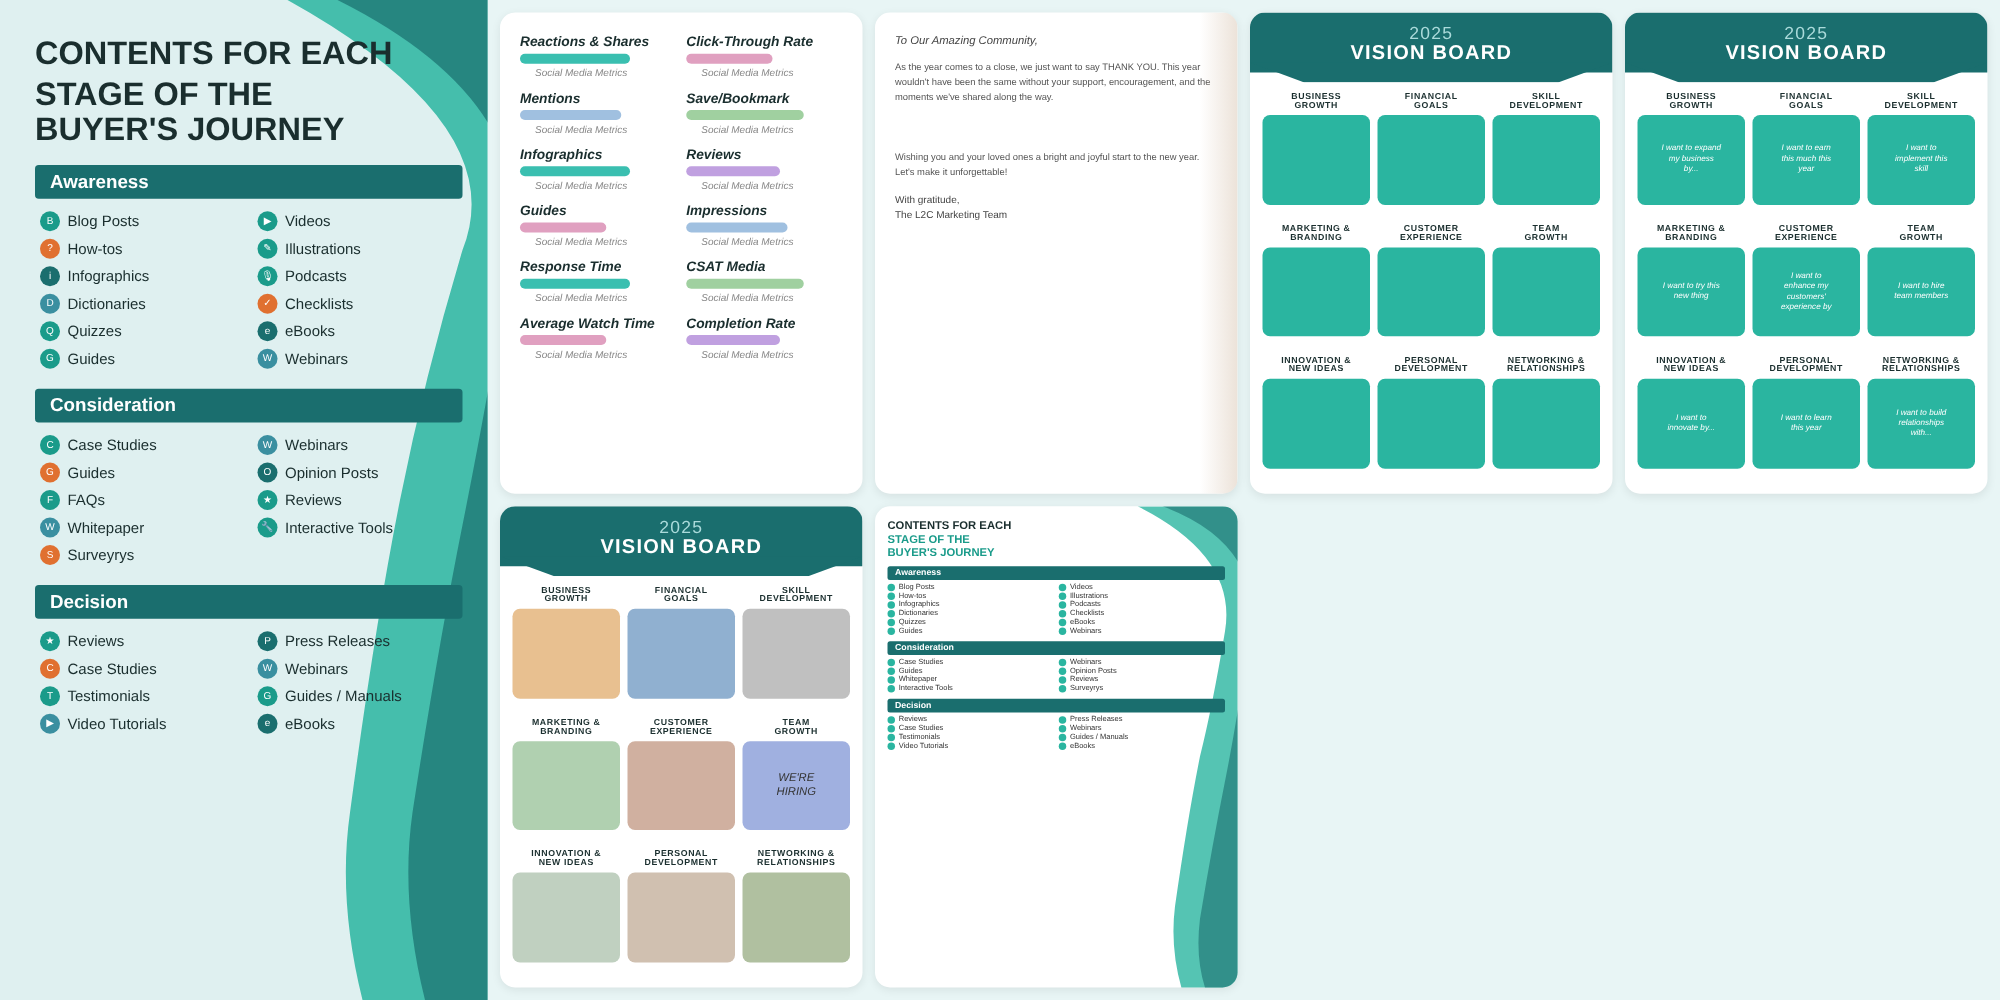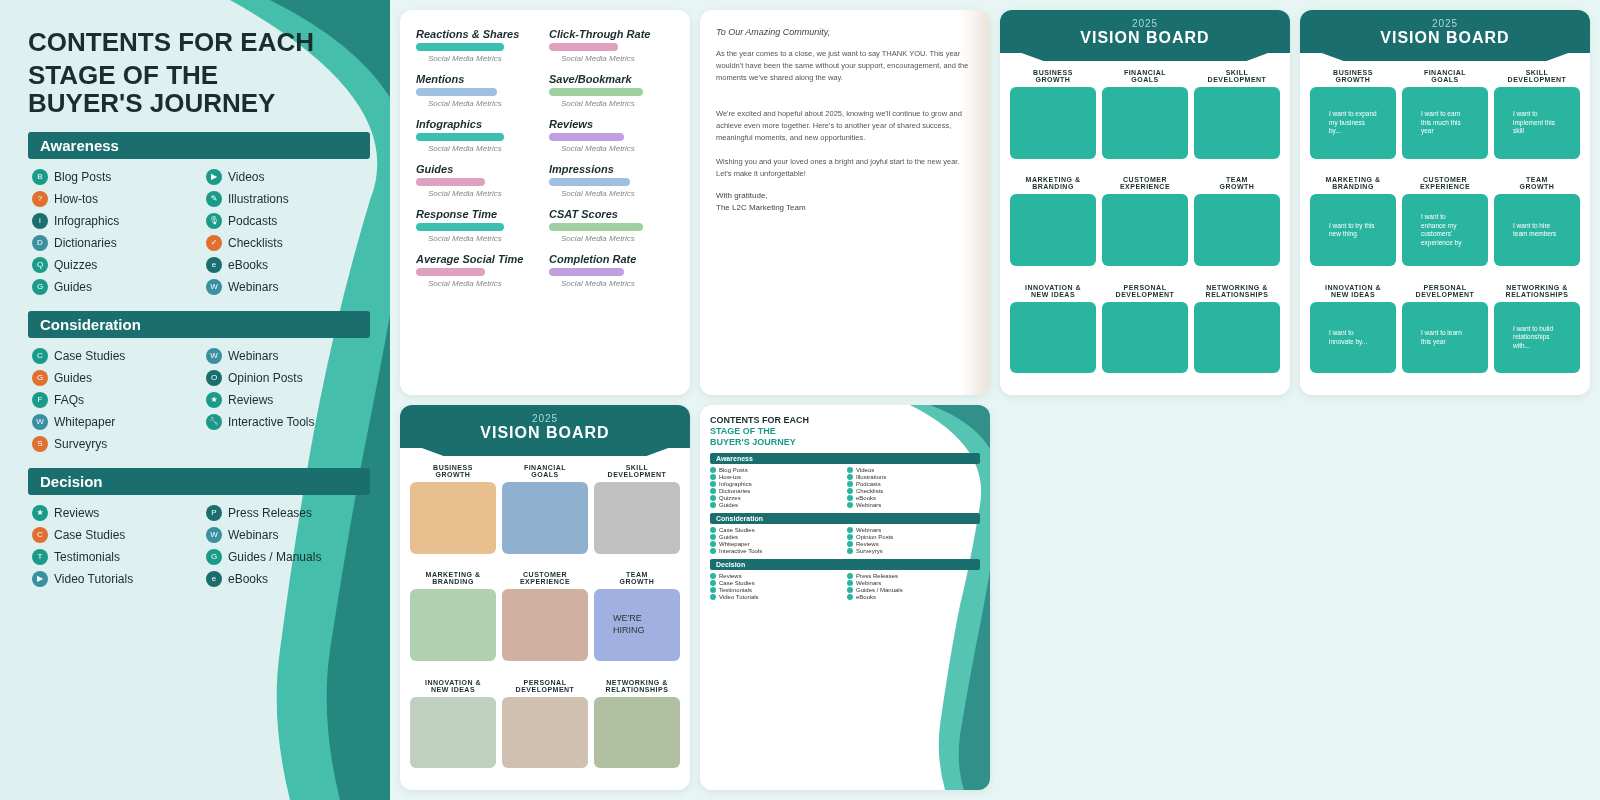--- a/index.html
+++ b/index.html
@@ -189,21 +189,21 @@
       content: '';
       position: absolute;
       bottom: -8px;
       left: 0; right: 0;
       height: 16px;
       background: #1a6e6e;
       clip-path: polygon(0 0, 100% 0, 85% 100%, 15% 100%);
       z-index: 0;
     }
     .vision-year {
-      font-size: 10px;
+      font-size: 14px;
       color: #aadada;
       letter-spacing: 1px;
     }
     .vision-title {
       font-size: 16px;
       font-weight: 900;
       letter-spacing: 1px;
       text-transform: uppercase;
     }
     .vision-grid {
@@ -230,22 +230,24 @@
     .vision-box {
       width: 100%;
       aspect-ratio: 1.2;
       background: #2ab5a0;
       border-radius: 6px;
       display: flex;
       align-items: center;
       justify-content: center;
       font-size: 6.5px;
       color: white;
+      text-align: center;
       padding: 19px;
       line-height: 1.3;
+      font-style: italic;
     }
     .vision-box.has-image {
       background: #ccc;
       overflow: hidden;
       position: relative;
     }
     .mini-item {
       display: flex;
       align-items: center;
       gap: 3px;
@@ -474,46 +476,45 @@
         <span class="metric-sub">Social Media Metrics</span>
       </div>
     </div>
     <div class="metric-row">
       <div class="metric-item">
         <span class="metric-label">Response Time</span>
         <div class="metric-bar teal"></div>
         <span class="metric-sub">Social Media Metrics</span>
       </div>
       <div class="metric-item">
-        <span class="metric-label">CSAT Scores</span>
+        <span class="metric-label">CSAT Media</span>
         <div class="metric-bar green"></div>
         <span class="metric-sub">Social Media Metrics</span>
       </div>
     </div>
     <div class="metric-row">
       <div class="metric-item">
-        <span class="metric-label">Average Social Time</span>
+        <span class="metric-label">Average Watch Time</span>
         <div class="metric-bar pink"></div>
         <span class="metric-sub">Social Media Metrics</span>
       </div>
       <div class="metric-item">
         <span class="metric-label">Completion Rate</span>
         <div class="metric-bar purple"></div>
         <span class="metric-sub">Social Media Metrics</span>
       </div>
     </div>
   </div>
 
   <div class="card letter-card">
     <div class="letter-greeting">To Our Amazing Community,</div>
     <div class="letter-body">
       <p>As the year comes to a close, we just want to say THANK YOU. This year wouldn't have been the same without your support, encouragement, and the moments we've shared along the way.</p>
       <br>
       <br>
-      <p>We're excited and hopeful about 2025, knowing we'll continue to grow and achieve even more together. Here's to another year of shared success, meaningful moments, and new opportunities.</p>
       <br>
       <p>Wishing you and your loved ones a bright and joyful start to the new year. Let's make it unforgettable!</p>
     </div>
     <div class="letter-sig">With gratitude,<br>The L2C Marketing Team</div>
   </div>
 
   <div class="card vision-card">
     <div class="vision-header">
       <div class="vision-year">2025</div>
       <div class="vision-title">VISION BOARD</div>

